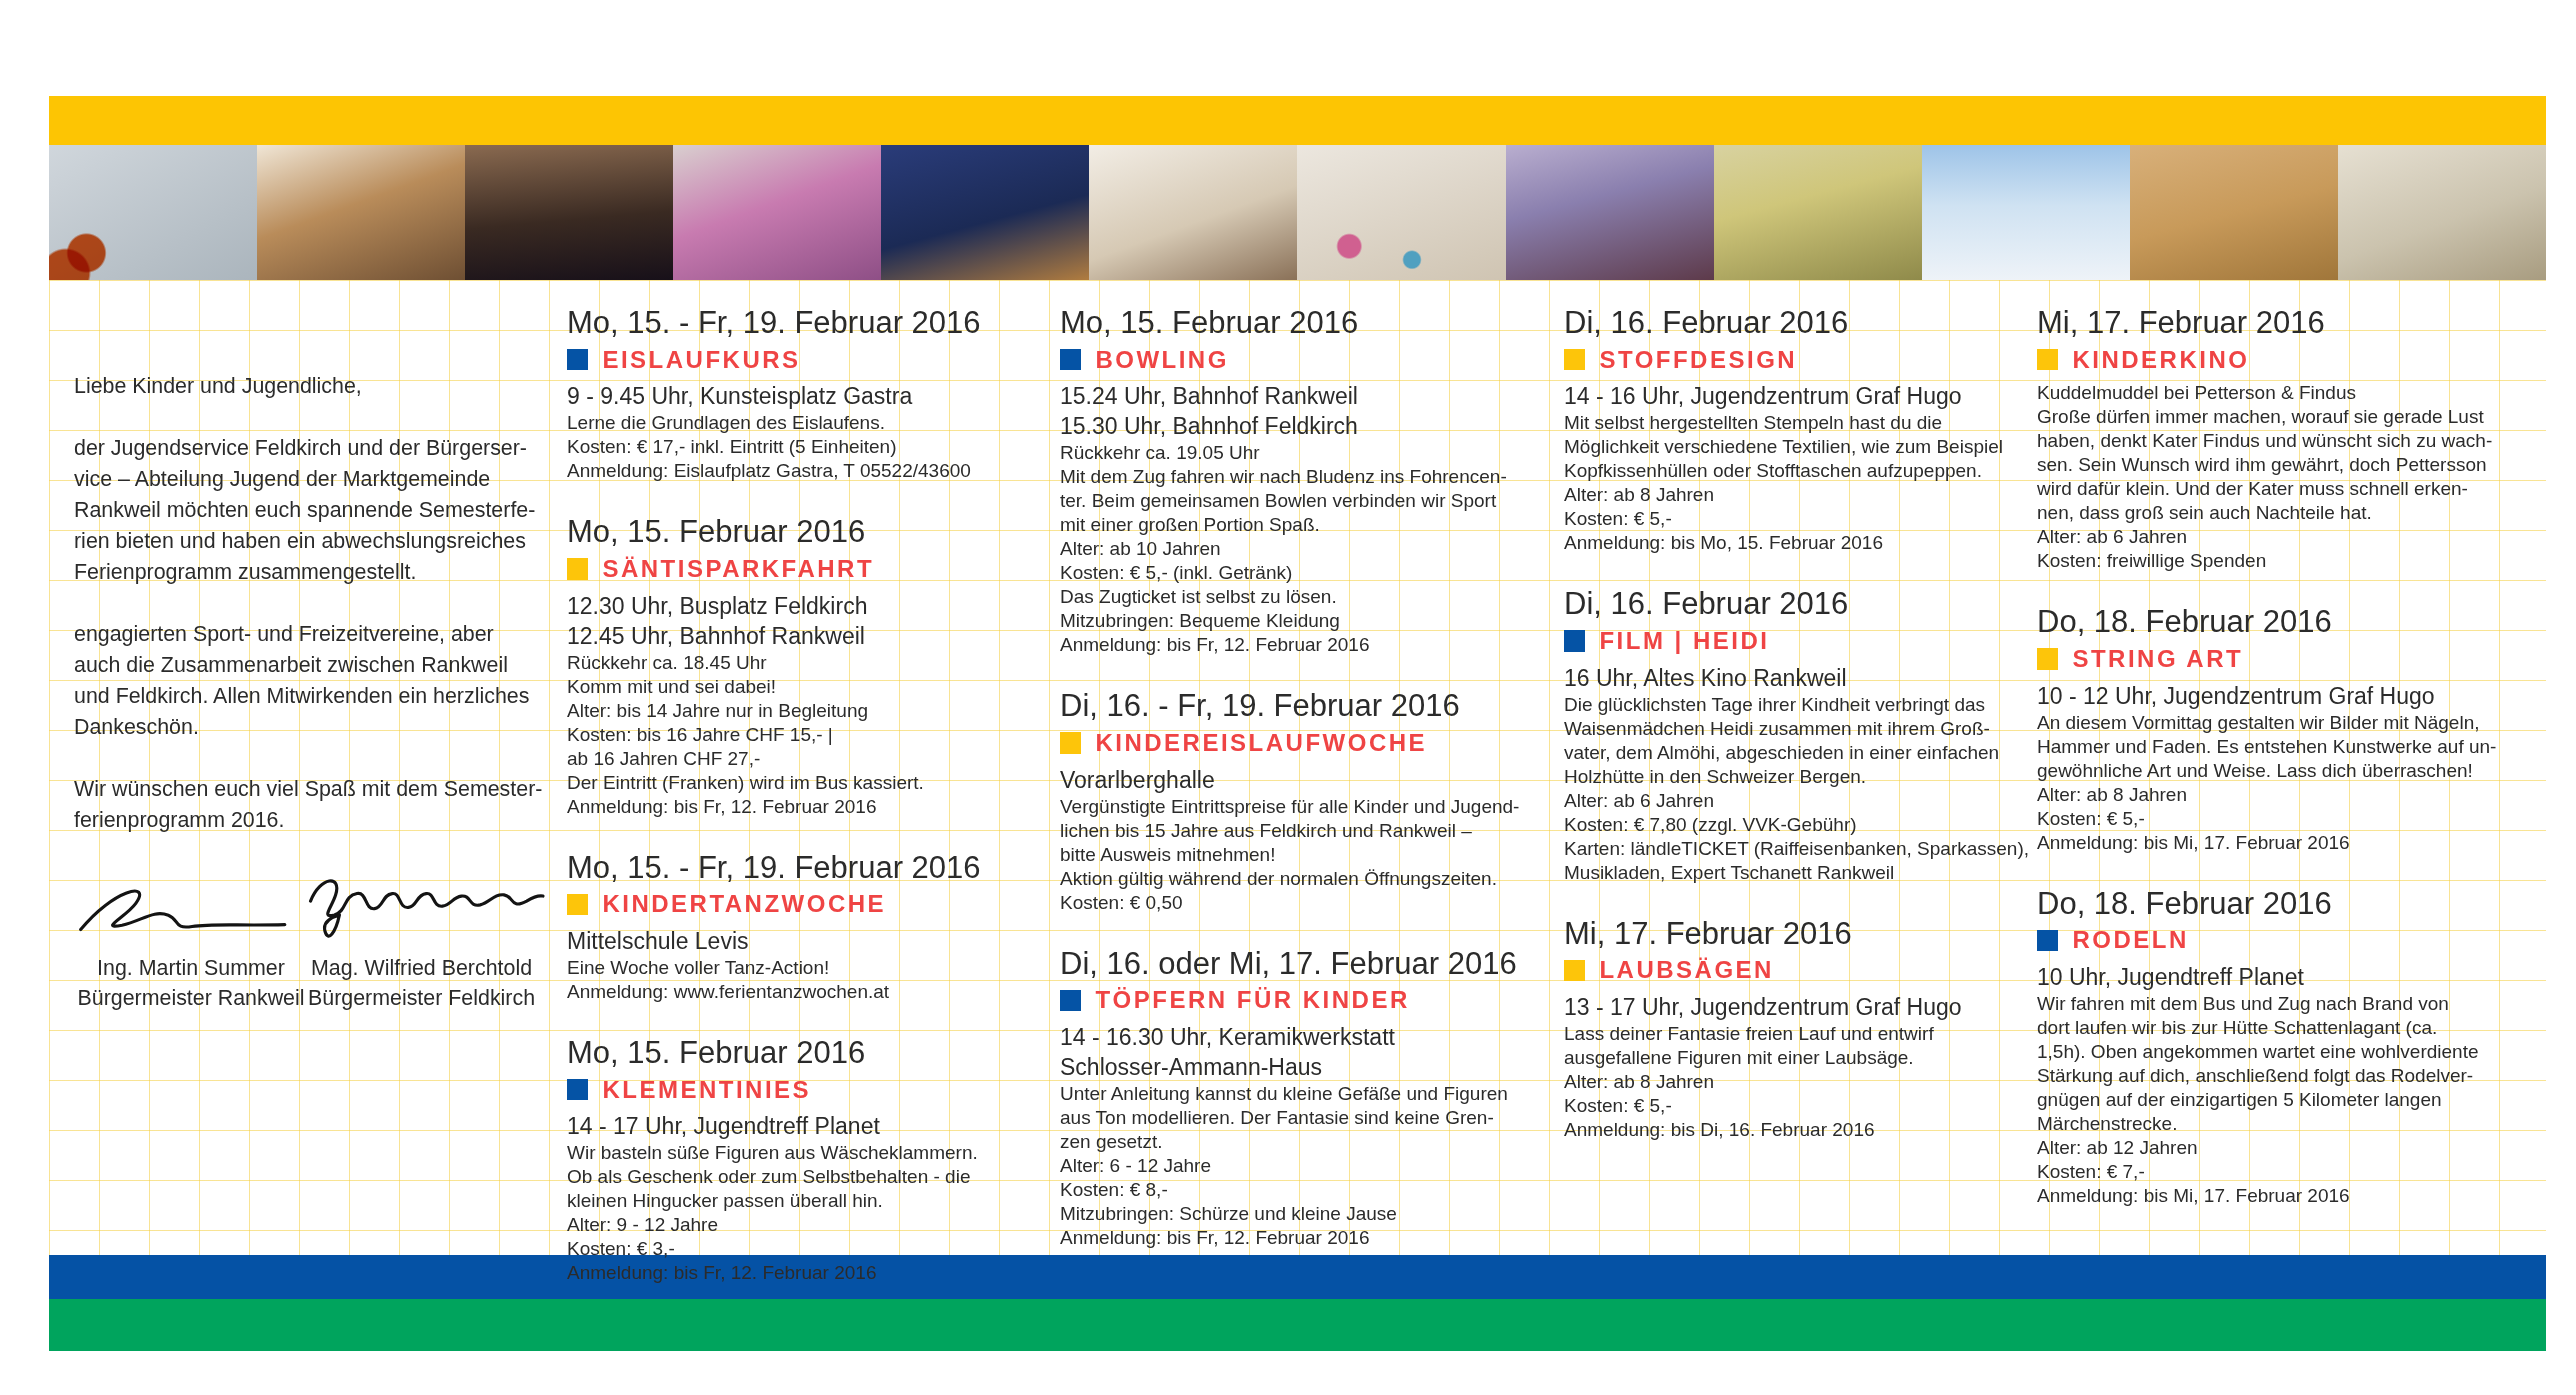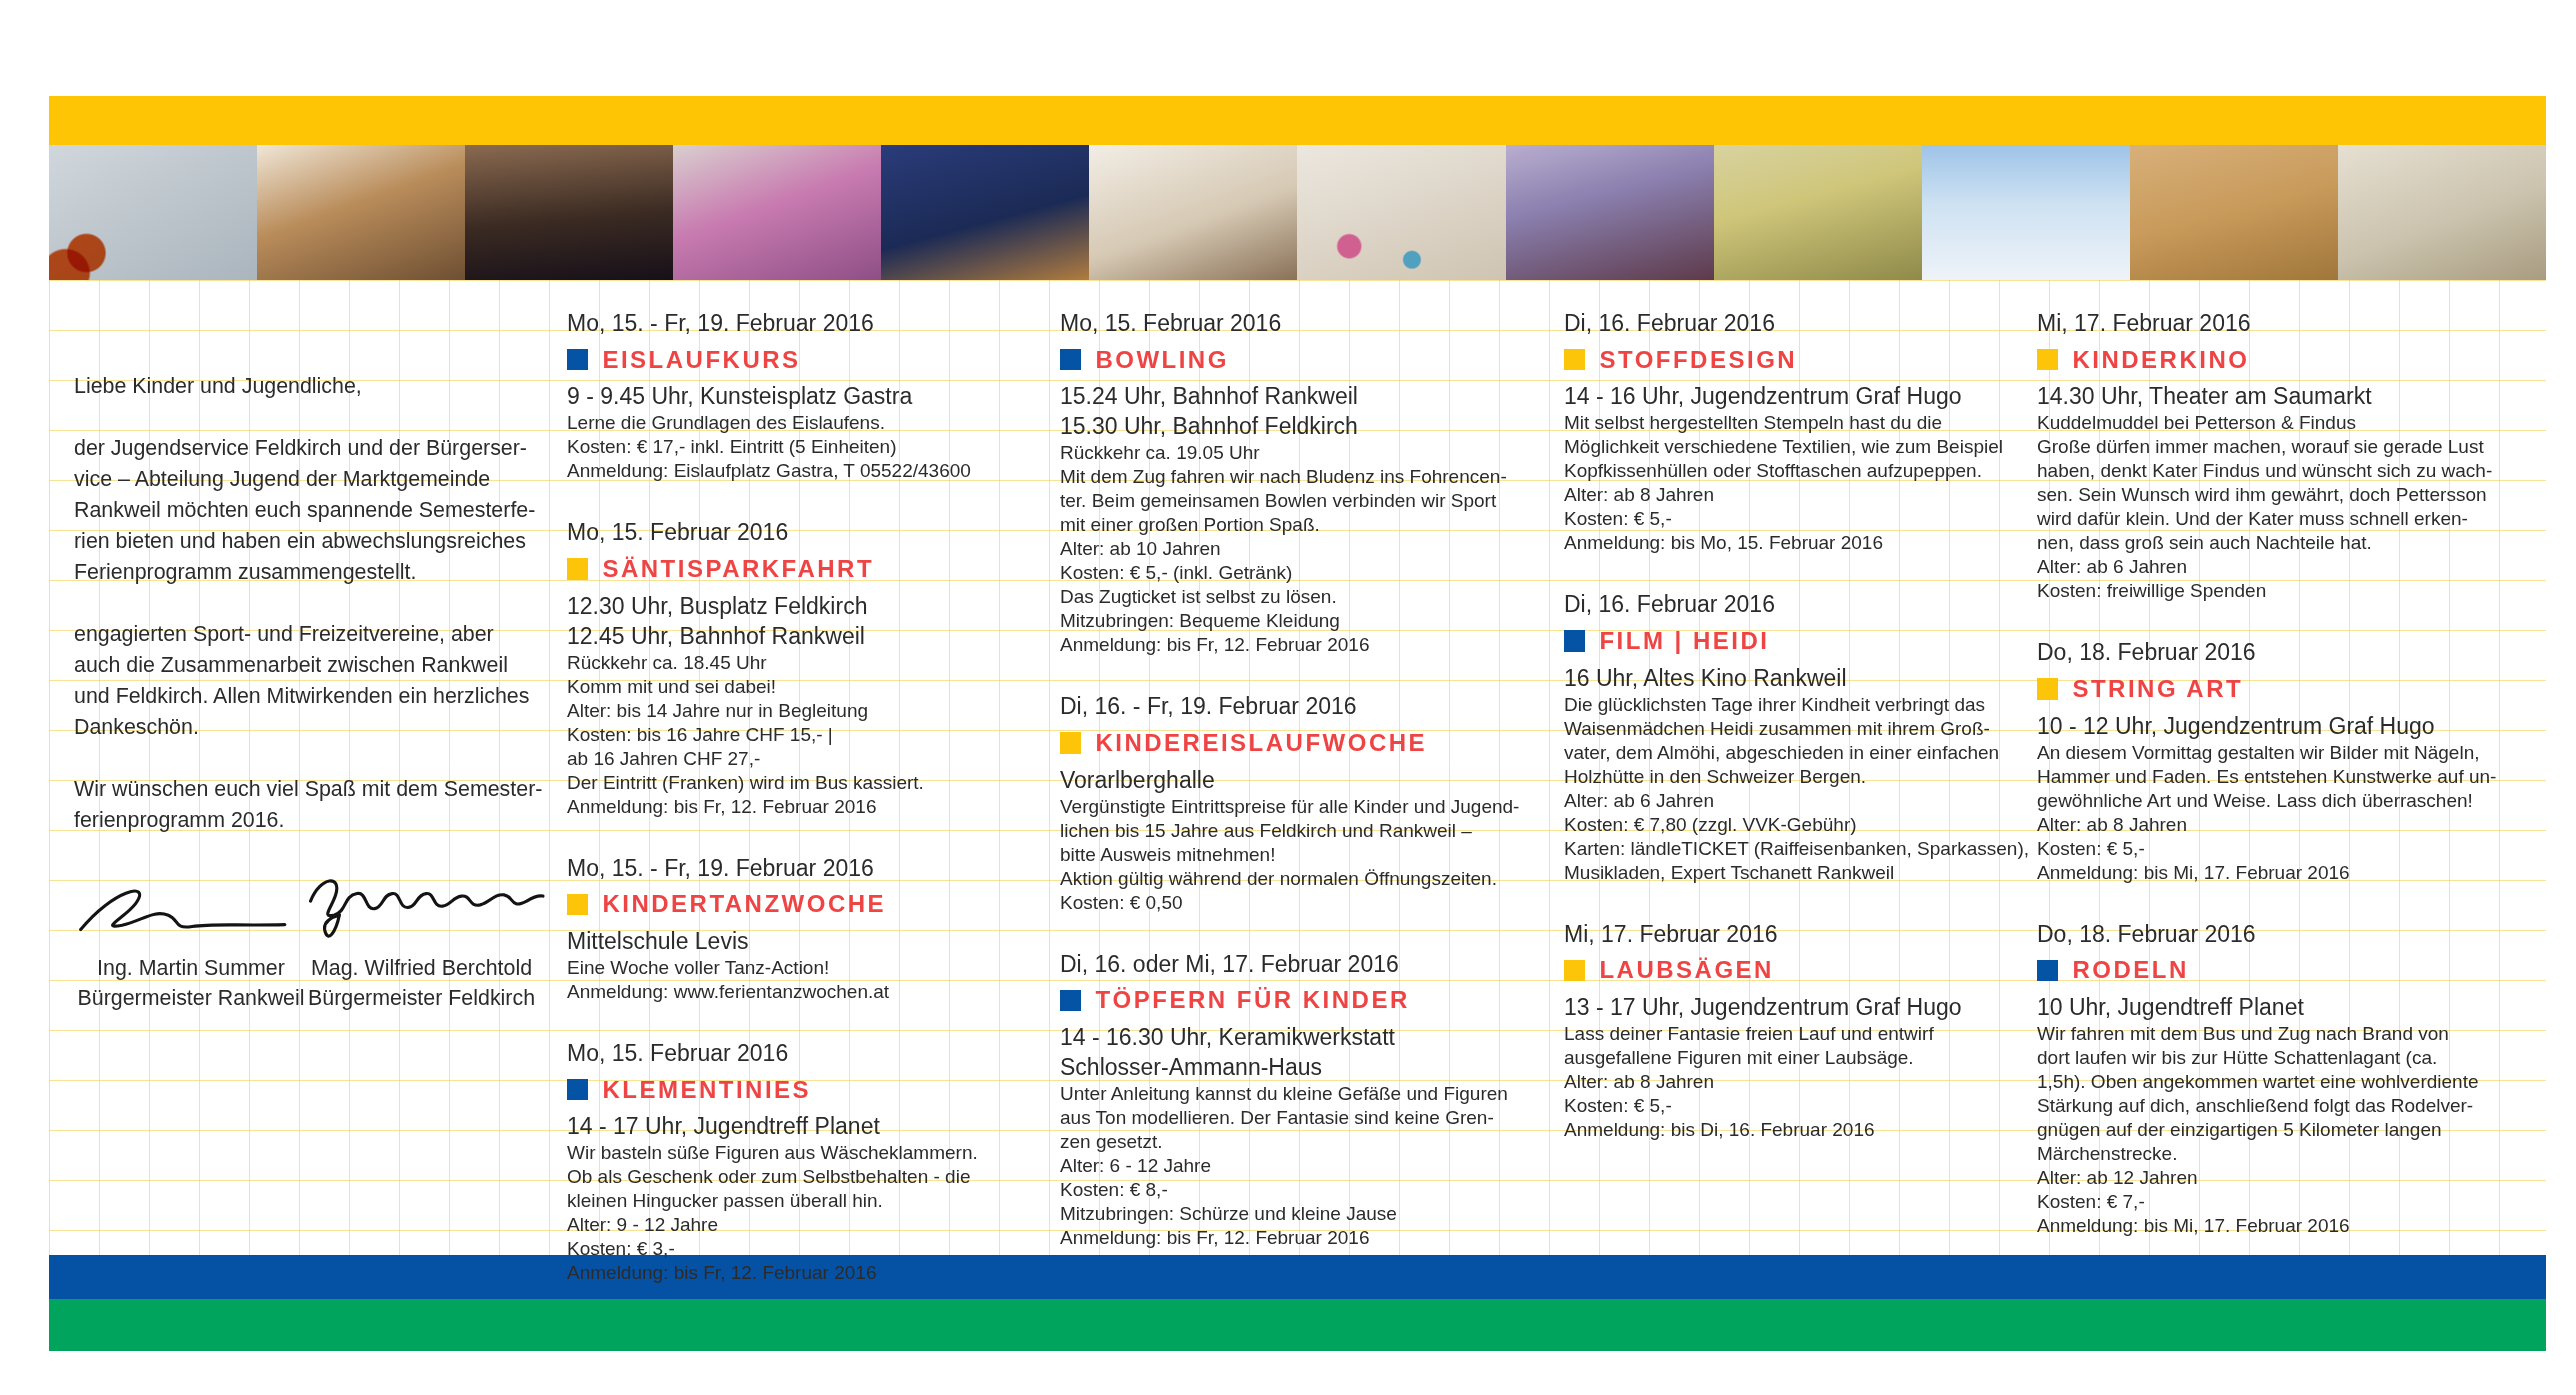--- a/index.html
+++ b/index.html
@@ -34,21 +34,21 @@
   .sig-row{margin-top:26.4px;display:flex;align-items:flex-end;}
   .sig-a{width:220px;height:72px;}
   .sig-b{width:245px;height:82px;margin-left:8.8px;}
   .name-row{display:flex;margin-top:8.8px;}
   .name-col{font-size:21.4px;line-height:30px;white-space:nowrap;text-align:center;}
   .name-col.first{width:234px;}
 
   .col{position:absolute;top:309px;width:469px;z-index:2;}
   #col0{left:567px;} #col1{left:1060px;} #col2{left:1564px;} #col3{left:2037px;width:497px;}
   .event{margin-bottom:35px;}
-  .event .date{font-size:23px;line-height:28px;margin-bottom:8.8px;white-space:nowrap;}
+  .event .date{font-size:31px;line-height:28px;margin-bottom:8.8px;white-space:nowrap;}
   .title-row{display:flex;align-items:center;margin-bottom:7.5px;}
   .bullet{width:21.4px;height:21.4px;flex:0 0 auto;margin-right:14px;}
   .title{font-size:24px;font-weight:bold;letter-spacing:2.5px;color:#ef4444;white-space:nowrap;}
   .headline{font-size:23px;line-height:30px;white-space:nowrap;}
   .detail{font-size:19px;line-height:24px;white-space:nowrap;}
 </style>
 </head>
 <body>
 
 <div class="page">
@@ -258,21 +258,20 @@
         <div class="detail">Anmeldung: bis Di, 16. Februar 2016</div>
       </div>
     </div>
   <div class="col" id="col3">
       <div class="event">
         <div class="date">Mi, 17. Februar 2016</div>
         <div class="title-row">
           <div class="bullet" style="background: rgb(253, 197, 10);"></div>
           <div class="title">KINDERKINO</div>
         </div>
-        <div class="headline">14.30 Uhr, Theater am Saumarkt</div>
         <div class="detail">Kuddelmuddel bei Petterson &amp; Findus</div>
         <div class="detail">Große dürfen immer machen, worauf sie gerade Lust</div>
         <div class="detail">haben, denkt Kater Findus und wünscht sich zu wach-</div>
         <div class="detail">sen. Sein Wunsch wird ihm gewährt, doch Pettersson</div>
         <div class="detail">wird dafür klein. Und der Kater muss schnell erken-</div>
         <div class="detail">nen, dass groß sein auch Nachteile hat.</div>
         <div class="detail">Alter: ab 6 Jahren</div>
         <div class="detail">Kosten: freiwillige Spenden</div>
       </div>
       <div class="event">

